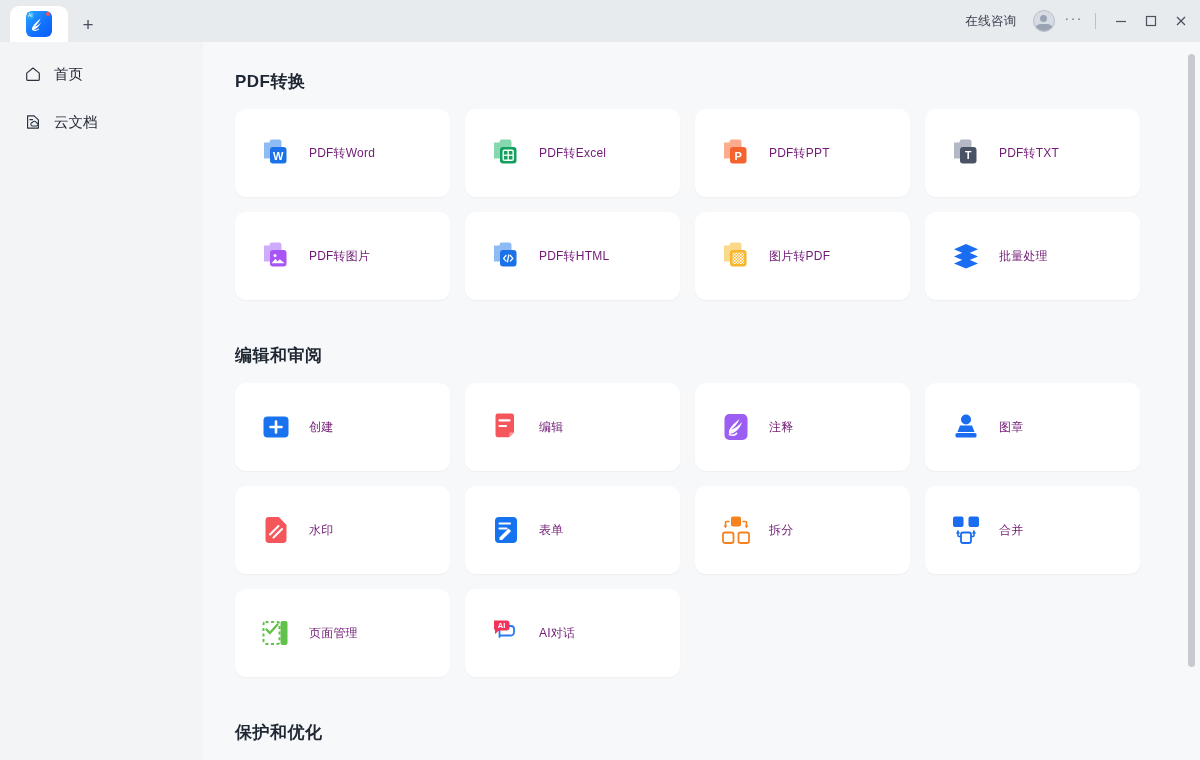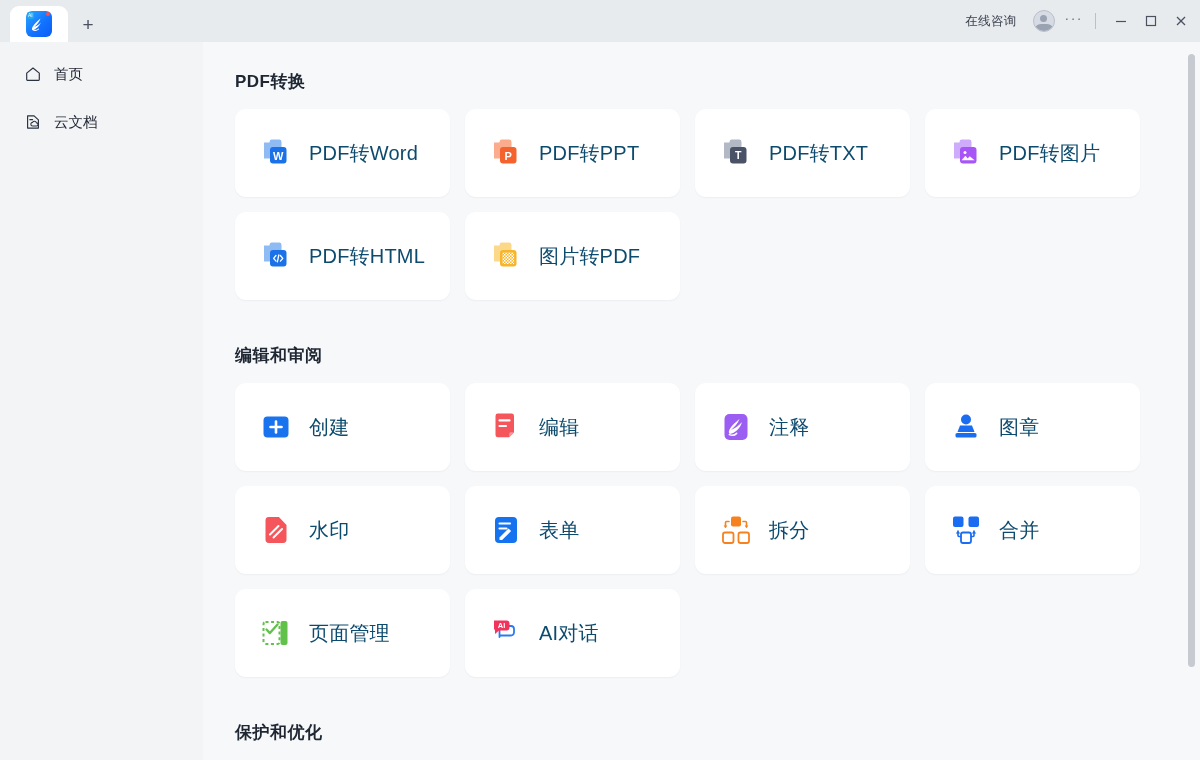--- a/index.html
+++ b/index.html
@@ -97,21 +97,21 @@
     font-size: 17px; color: #1f2733; font-weight: 700;
     margin: 0 0 16px 0; letter-spacing: .5px;
   }
   .section + .section { margin-top: 44px; }
   .grid { display: grid; grid-template-columns: repeat(4, 215px); gap: 15px 15px; }
   .card {
     height: 88px; background: #ffffff; border-radius: 11px;
     display: flex; align-items: center; padding-left: 24px; gap: 16px;
     box-shadow: 0 1px 2px rgba(22,33,60,.045);
   }
-  .card-label { font-size: 20px; color: #0c4a6e; letter-spacing: .2px; }
+  .card-label { font-size: 12px; color: #701a75; letter-spacing: .2px; }
   .card-ico { width: 34px; height: 34px; flex: 0 0 34px; position: relative; }
   .card-ico svg { display: block; width: 34px; height: 34px; }
 
   
   .scrollbar {
     position: absolute; right: 5px; top: 12px; width: 7px; height: 613px;
     background: #c7cbd1; border-radius: 4px;
   }
   .scrolltrack {
     position: absolute; right: 0; top: 0; width: 17px; height: 100%;
@@ -203,20 +203,33 @@
               <svg viewBox="0 0 34 34">
                 <path d="M5 6.5h11v13a3 3 0 0 1-3 3H5z" fill="#8fbbf5"></path>
                 <rect x="10.5" y="3.5" width="12" height="12" rx="2.4" fill="#8fbbf5"></rect>
                 <rect x="11" y="11" width="16.5" height="16.5" rx="3" fill="#1b72e8"></rect>
                 <text x="19.2" y="23.6" font-family="Liberation Sans, sans-serif" font-size="11" font-weight="bold" fill="#ffffff" text-anchor="middle">W</text>
               </svg>
             </span>
             <span class="card-label">PDF转Word</span>
           </div>
 
+          <div class="card">
+            <span class="card-ico">
+              <svg viewBox="0 0 34 34">
+                <path d="M5 6.5h11v13a3 3 0 0 1-3 3H5z" fill="#86d8ae"></path>
+                <rect x="10.5" y="3.5" width="12" height="12" rx="2.4" fill="#86d8ae"></rect>
+                <rect x="11" y="11" width="16.5" height="16.5" rx="3" fill="#12a05e"></rect>
+                <rect x="14.2" y="14.2" width="10" height="10" rx="1.2" fill="none" stroke="#ffffff" stroke-width="1.4"></rect>
+                <line x1="19.2" y1="14.2" x2="19.2" y2="24.2" stroke="#ffffff" stroke-width="1.3"></line>
+                <line x1="14.2" y1="19.2" x2="24.2" y2="19.2" stroke="#ffffff" stroke-width="1.3"></line>
+              </svg>
+            </span>
+            <span class="card-label">PDF转Excel</span>
+          </div>
 
           <div class="card">
             <span class="card-ico">
               <svg viewBox="0 0 34 34">
                 <path d="M5 6.5h11v13a3 3 0 0 1-3 3H5z" fill="#fbac8c"></path>
                 <rect x="10.5" y="3.5" width="12" height="12" rx="2.4" fill="#fbac8c"></rect>
                 <rect x="11" y="11" width="16.5" height="16.5" rx="3" fill="#f4622e"></rect>
                 <text x="19.2" y="23.6" font-family="Liberation Sans, sans-serif" font-size="11" font-weight="bold" fill="#ffffff" text-anchor="middle">P</text>
               </svg>
             </span>
@@ -272,20 +285,30 @@
                 </defs>
                 <path d="M5 6.5h11v13a3 3 0 0 1-3 3H5z" fill="#fcd98a"></path>
                 <rect x="10.5" y="3.5" width="12" height="12" rx="2.4" fill="#fcd98a"></rect>
                 <rect x="11" y="11" width="16.5" height="16.5" rx="3" fill="#f7b52c"></rect>
                 <rect x="13.4" y="13.4" width="11.7" height="11.7" rx="1.2" fill="url(#checker)"></rect>
               </svg>
             </span>
             <span class="card-label">图片转PDF</span>
           </div>
 
+          <div class="card">
+            <span class="card-ico">
+              <svg viewBox="0 0 34 34">
+                <path d="M17 5l12 5.2-12 5.2L5 10.2z" fill="#1a6cf0"></path>
+                <path d="M17 12.2l12 5.2-12 5.2-12-5.2z" fill="#1a6cf0"></path>
+                <path d="M17 19.2l12 5.2-12 5.2-12-5.2z" fill="#1a6cf0"></path>
+              </svg>
+            </span>
+            <span class="card-label">批量处理</span>
+          </div>
 
         </div>
       </div>
 
       <div class="section">
         <div class="section-title">编辑和审阅</div>
         <div class="grid">
 
           <div class="card">
             <span class="card-ico">

